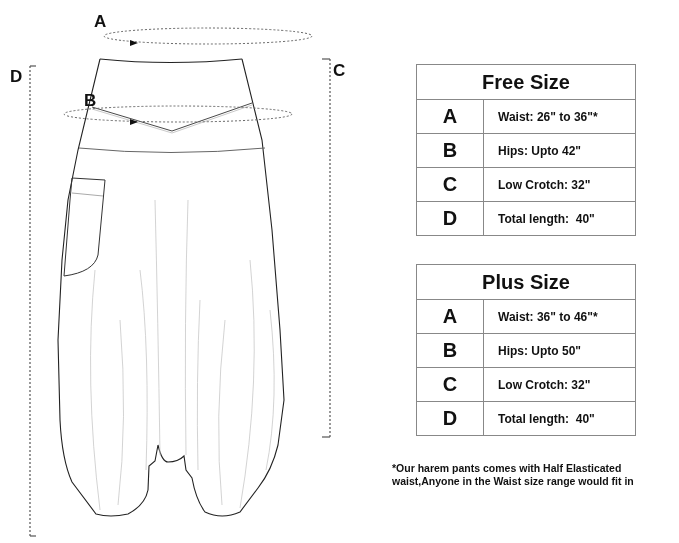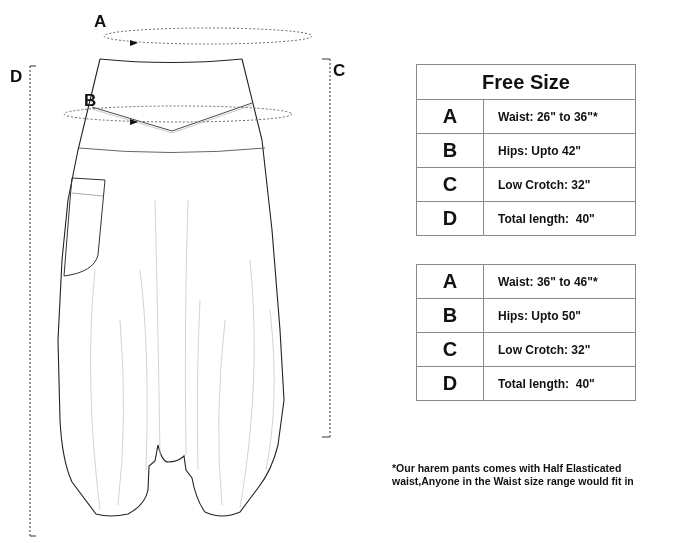--- a/index.html
+++ b/index.html
@@ -96,20 +96,23 @@
       </tr>
   <tr>
         <td class="letter">D</td>
         <td class="val">Total length:  40"</td>
       </tr>
 </tbody>
   </table>
 
 <table class="size-table" id="plus-table">
   <tbody>
+      <tr>
+        <th colspan="2">Plus Size</th>
+      </tr>
   <tr>
         <td class="letter">A</td>
         <td class="val">Waist: 36" to 46"*</td>
       </tr>
   <tr>
         <td class="letter">B</td>
         <td class="val">Hips: Upto 50"</td>
       </tr>
   <tr>
         <td class="letter">C</td>

